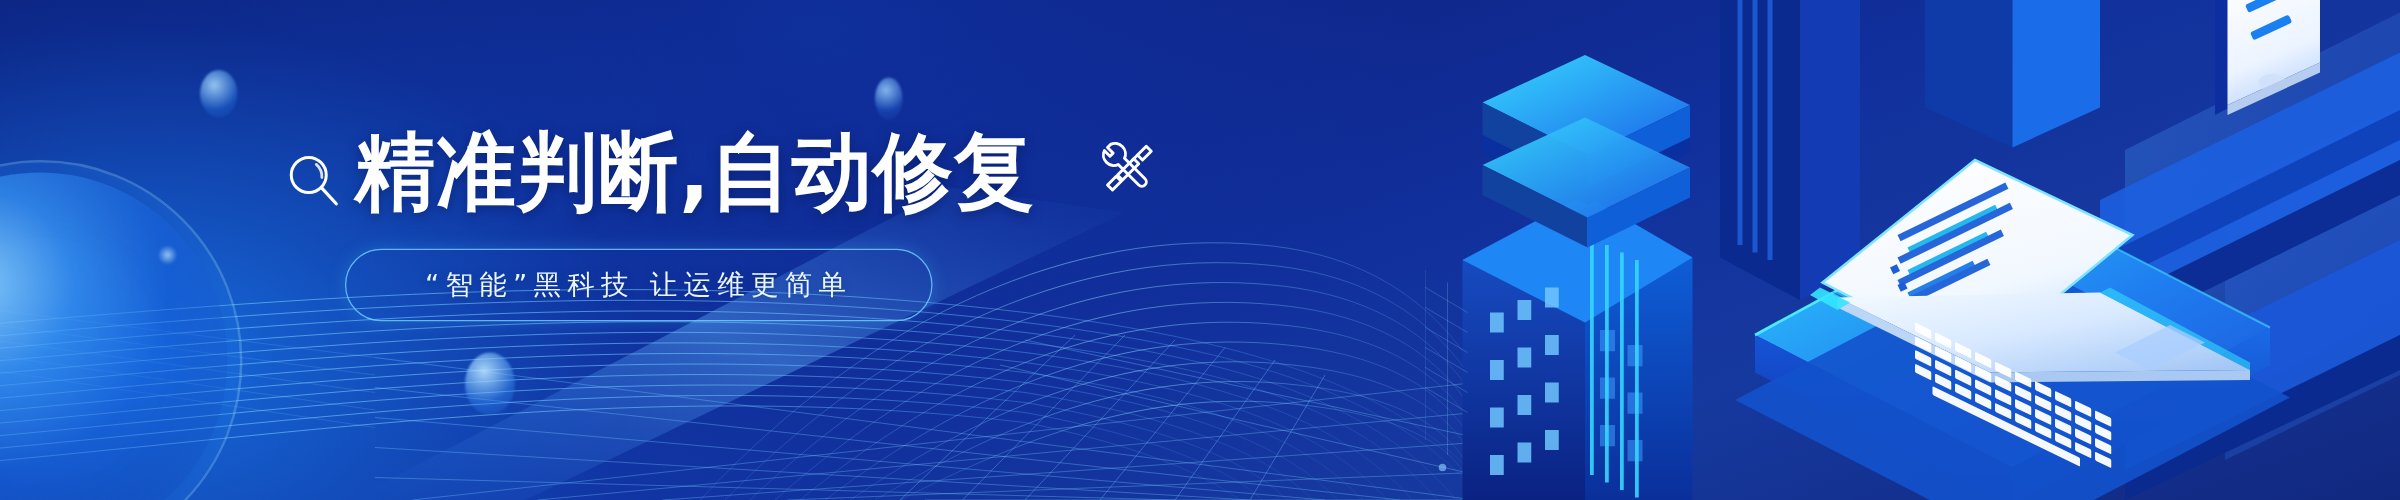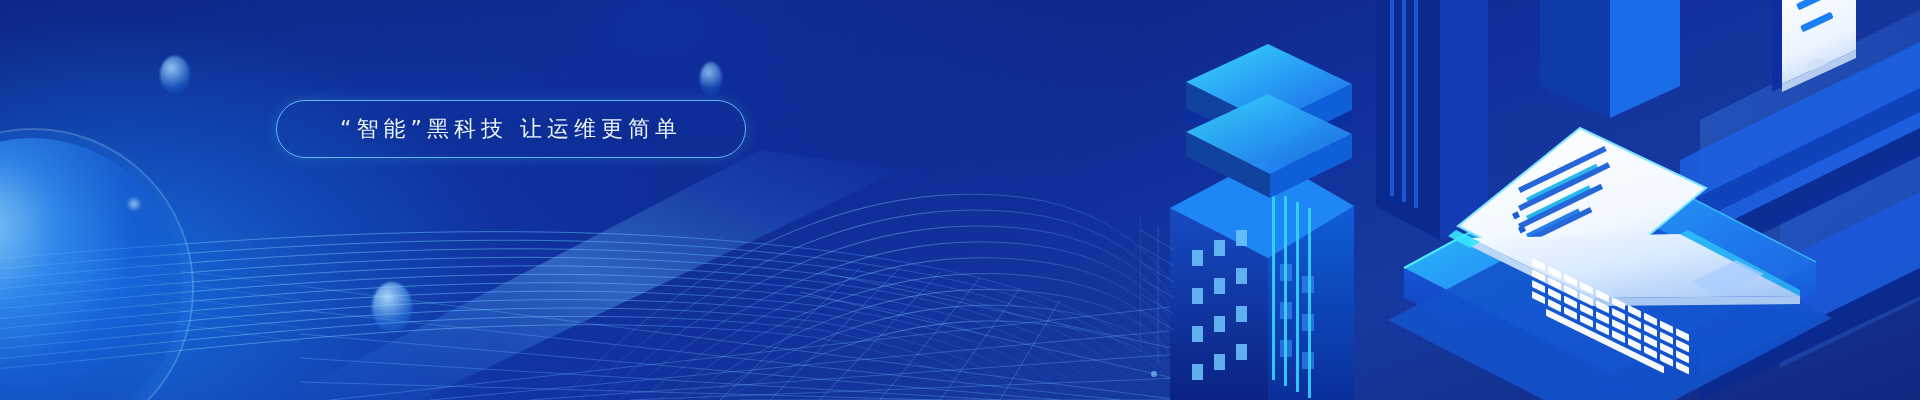--- a/index.html
+++ b/index.html
@@ -60,21 +60,21 @@
     color:#ffffff;
     letter-spacing:1px;
     white-space:nowrap;
     font-family:"DejaVu Sans","Liberation Sans",sans-serif;
     transform:scaleX(.94);
     transform-origin:left center;
     text-shadow:0 2px 10px rgba(6,24,90,.55);
   }
 
   .pill{
-    margin-top:4px; margin-left:48px;
+    margin-top:17px; margin-left:48px;
     width:470px; height:58px;
     border:1.6px solid rgba(110,205,255,.85);
     border-radius:29px;
     display:flex; align-items:center; justify-content:center;
     box-shadow:0 0 14px rgba(70,180,255,.26);
   }
   .pill-text{
     font-size:22px;
     color:#eaf6ff;
     letter-spacing:5px;
@@ -174,20 +174,46 @@
 
   <div class="sphere"></div>
   <div class="sphere-ring"></div>
   <div class="dot d1"></div>
   <div class="dot d2"></div>
   <div class="dot d3"></div>
   <div class="dot d4"></div>
 
   <div class="copy">
 
+    <div class="headline">
+
+      <span class="mag-icon">
+        <svg viewBox="0 0 46 46">
+          <circle cx="19" cy="18" r="14" fill="none" stroke="#ffffff" stroke-width="2.4"></circle>
+          <path d="M29.5,28.5 L41,41" stroke="#ffffff" stroke-width="2.6" stroke-linecap="round" fill="none"></path>
+          <path d="M25,9.5 A13,13 0 0 1 29.5,20" fill="none" stroke="#ffffff" stroke-width="2.2" stroke-linecap="round" opacity=".85"></path>
+        </svg>
+      </span>
+
+      <span class="headline-text">精准判断,自动修复</span>
+
+      <span class="wrench-icon">
+        <svg viewBox="0 0 50 50">
+
+          <path d="M9,7 L13.5,11.5 L11,14 L6.5,9.5 C5,12.5 5.6,16.3 8.2,18.9 C10.8,21.5 14.6,22.1 17.6,20.6
+                   L34,37 C35.4,38.4 37.6,38.4 39,37 C40.4,35.6 40.4,33.4 39,32 L22.6,15.6
+                   C24.1,12.6 23.5,8.8 20.9,6.2 C18.3,3.6 14.5,3 11.5,4.5 Z" fill="none" stroke="#ffffff" stroke-width="2.3" stroke-linejoin="round"></path>
+
+          <path d="M40,6 L44,10 L37,17 L33,13 Z" fill="none" stroke="#ffffff" stroke-width="2.3" stroke-linejoin="round"></path>
+          <path d="M33,13 L29,17" stroke="#ffffff" stroke-width="2.3" stroke-linecap="round"></path>
+          <path d="M30,16 L17,29 L21,33 L34,20 Z" fill="none" stroke="#ffffff" stroke-width="2.3" stroke-linejoin="round"></path>
+          <path d="M16,30 L9,37 L13,41 L20,34 Z" fill="none" stroke="#ffffff" stroke-width="2.3" stroke-linejoin="round"></path>
+        </svg>
+      </span>
+    </div>
 
     <div class="pill">
       <span class="pill-text">“智能”黑科技  让运维更简单</span>
     </div>
   </div>
 
   <div class="iso">
     <svg viewBox="0 0 780 400">
       <defs>
         <linearGradient id="gSlabTop" x1="0" y1="0" x2="1" y2="1">

